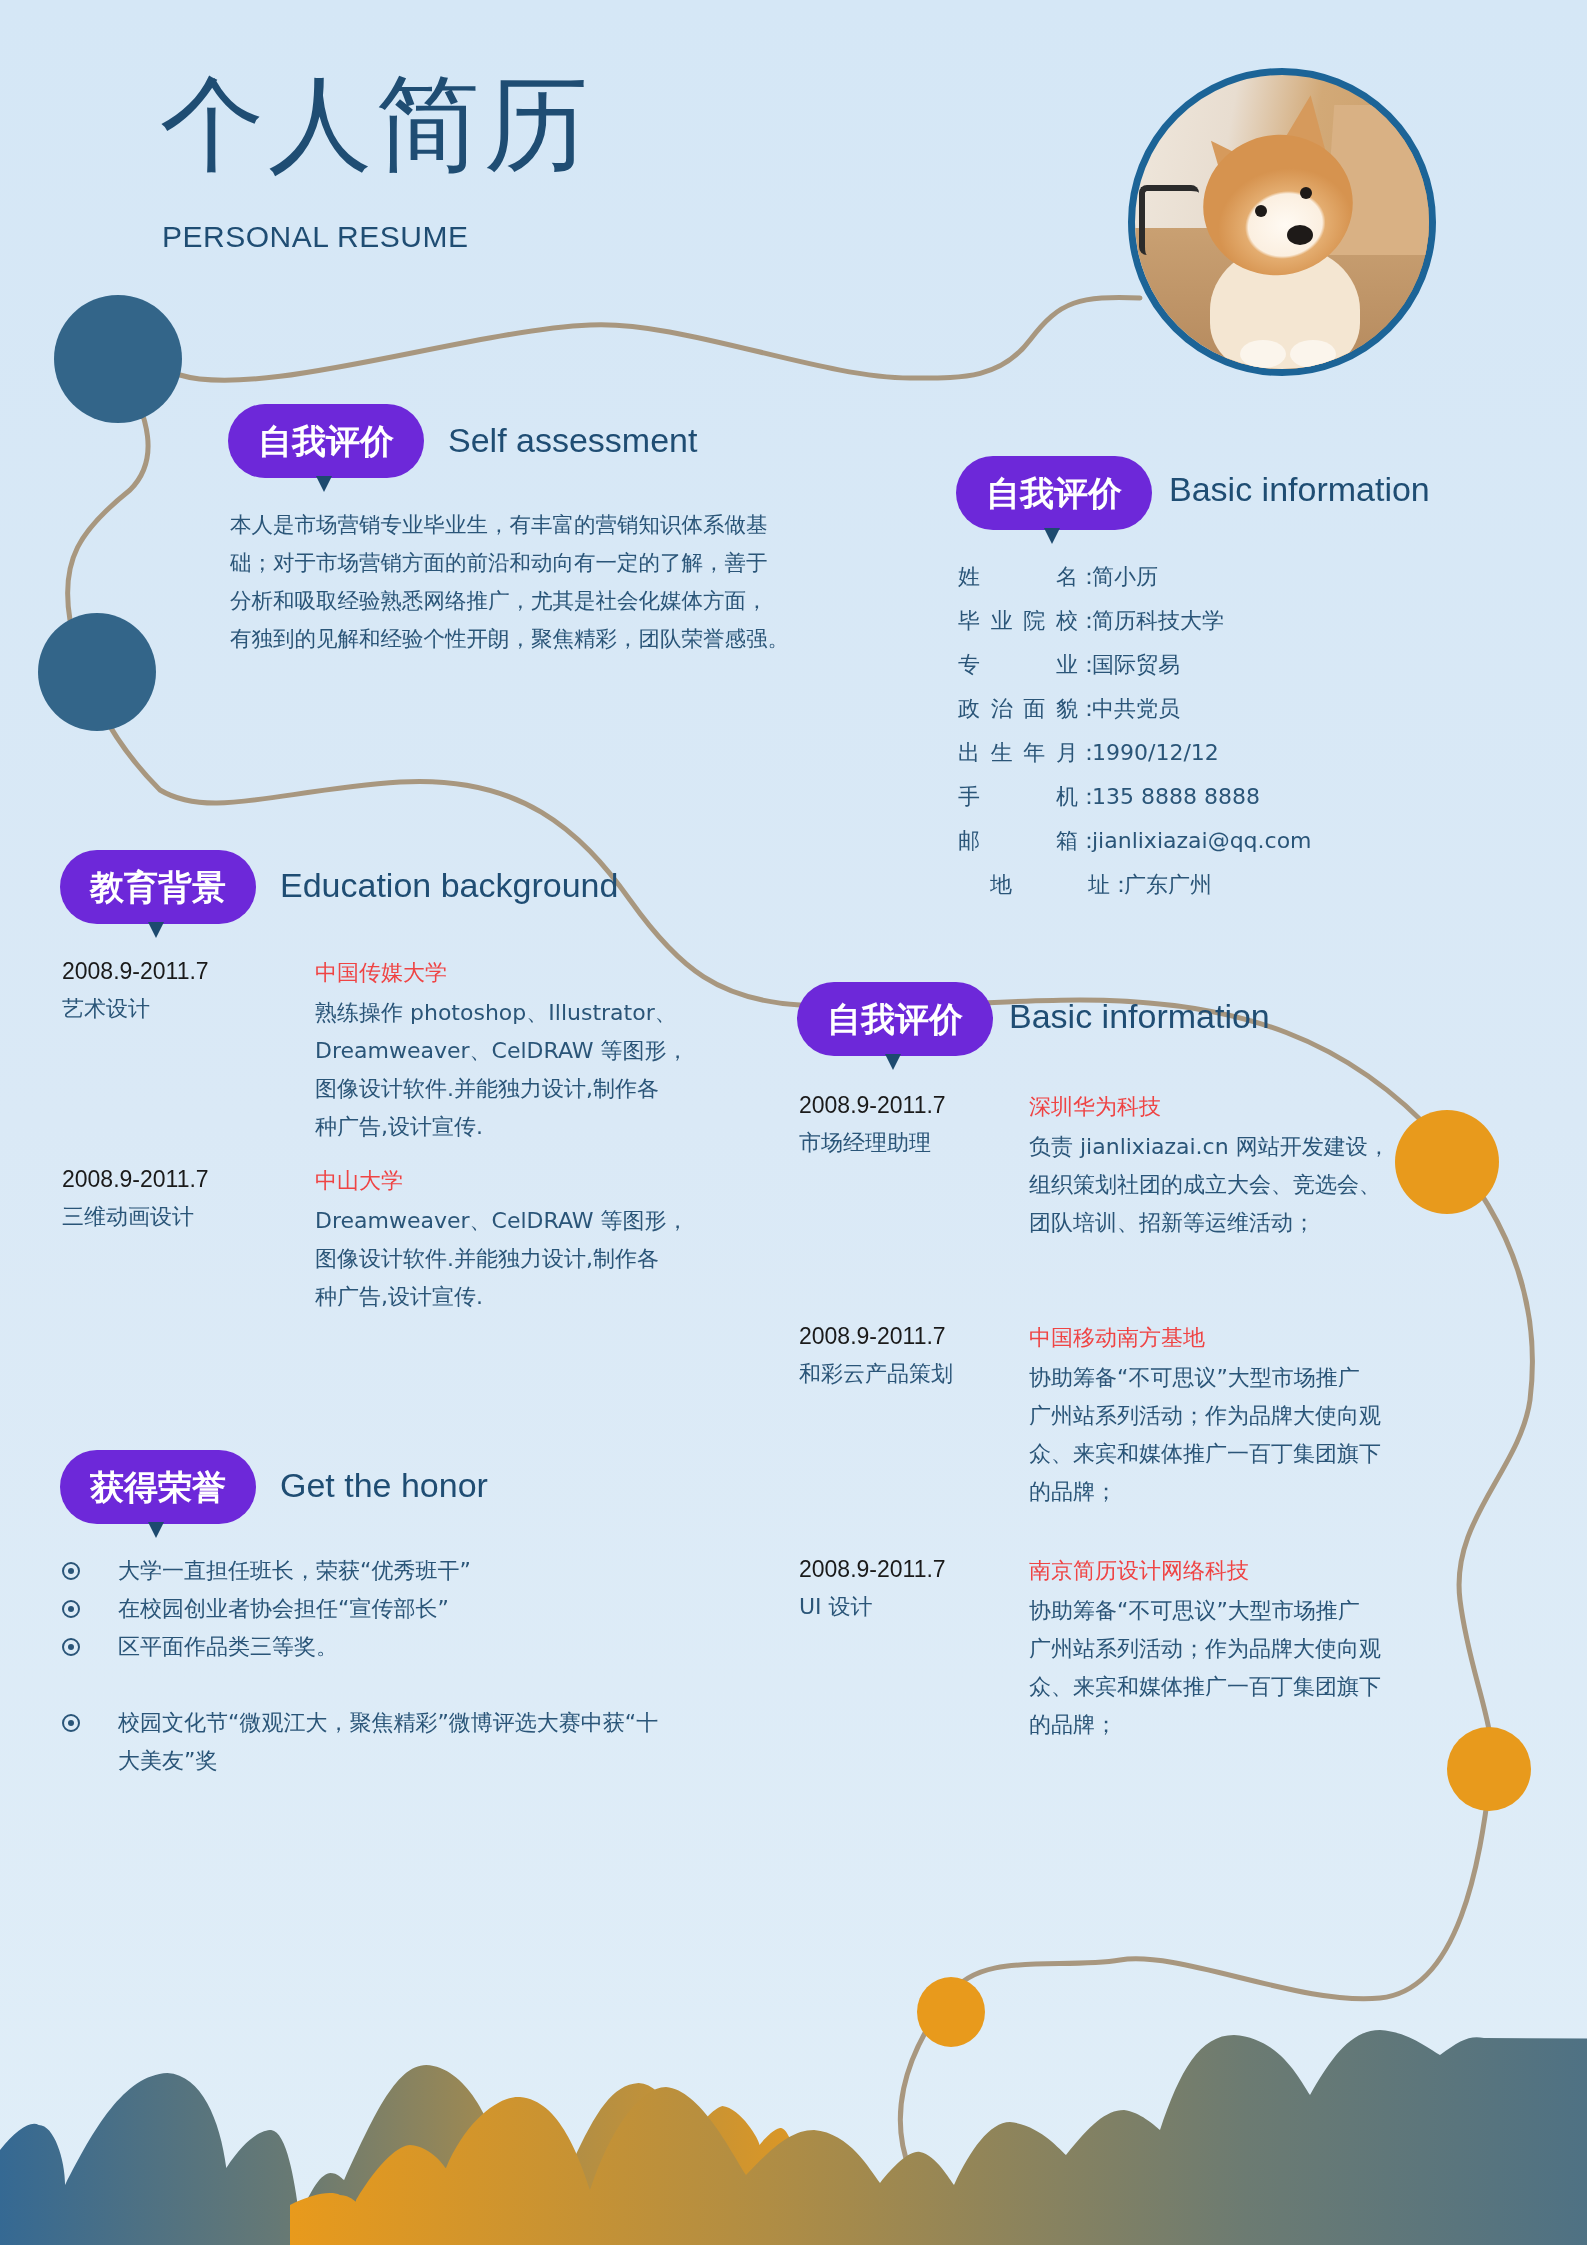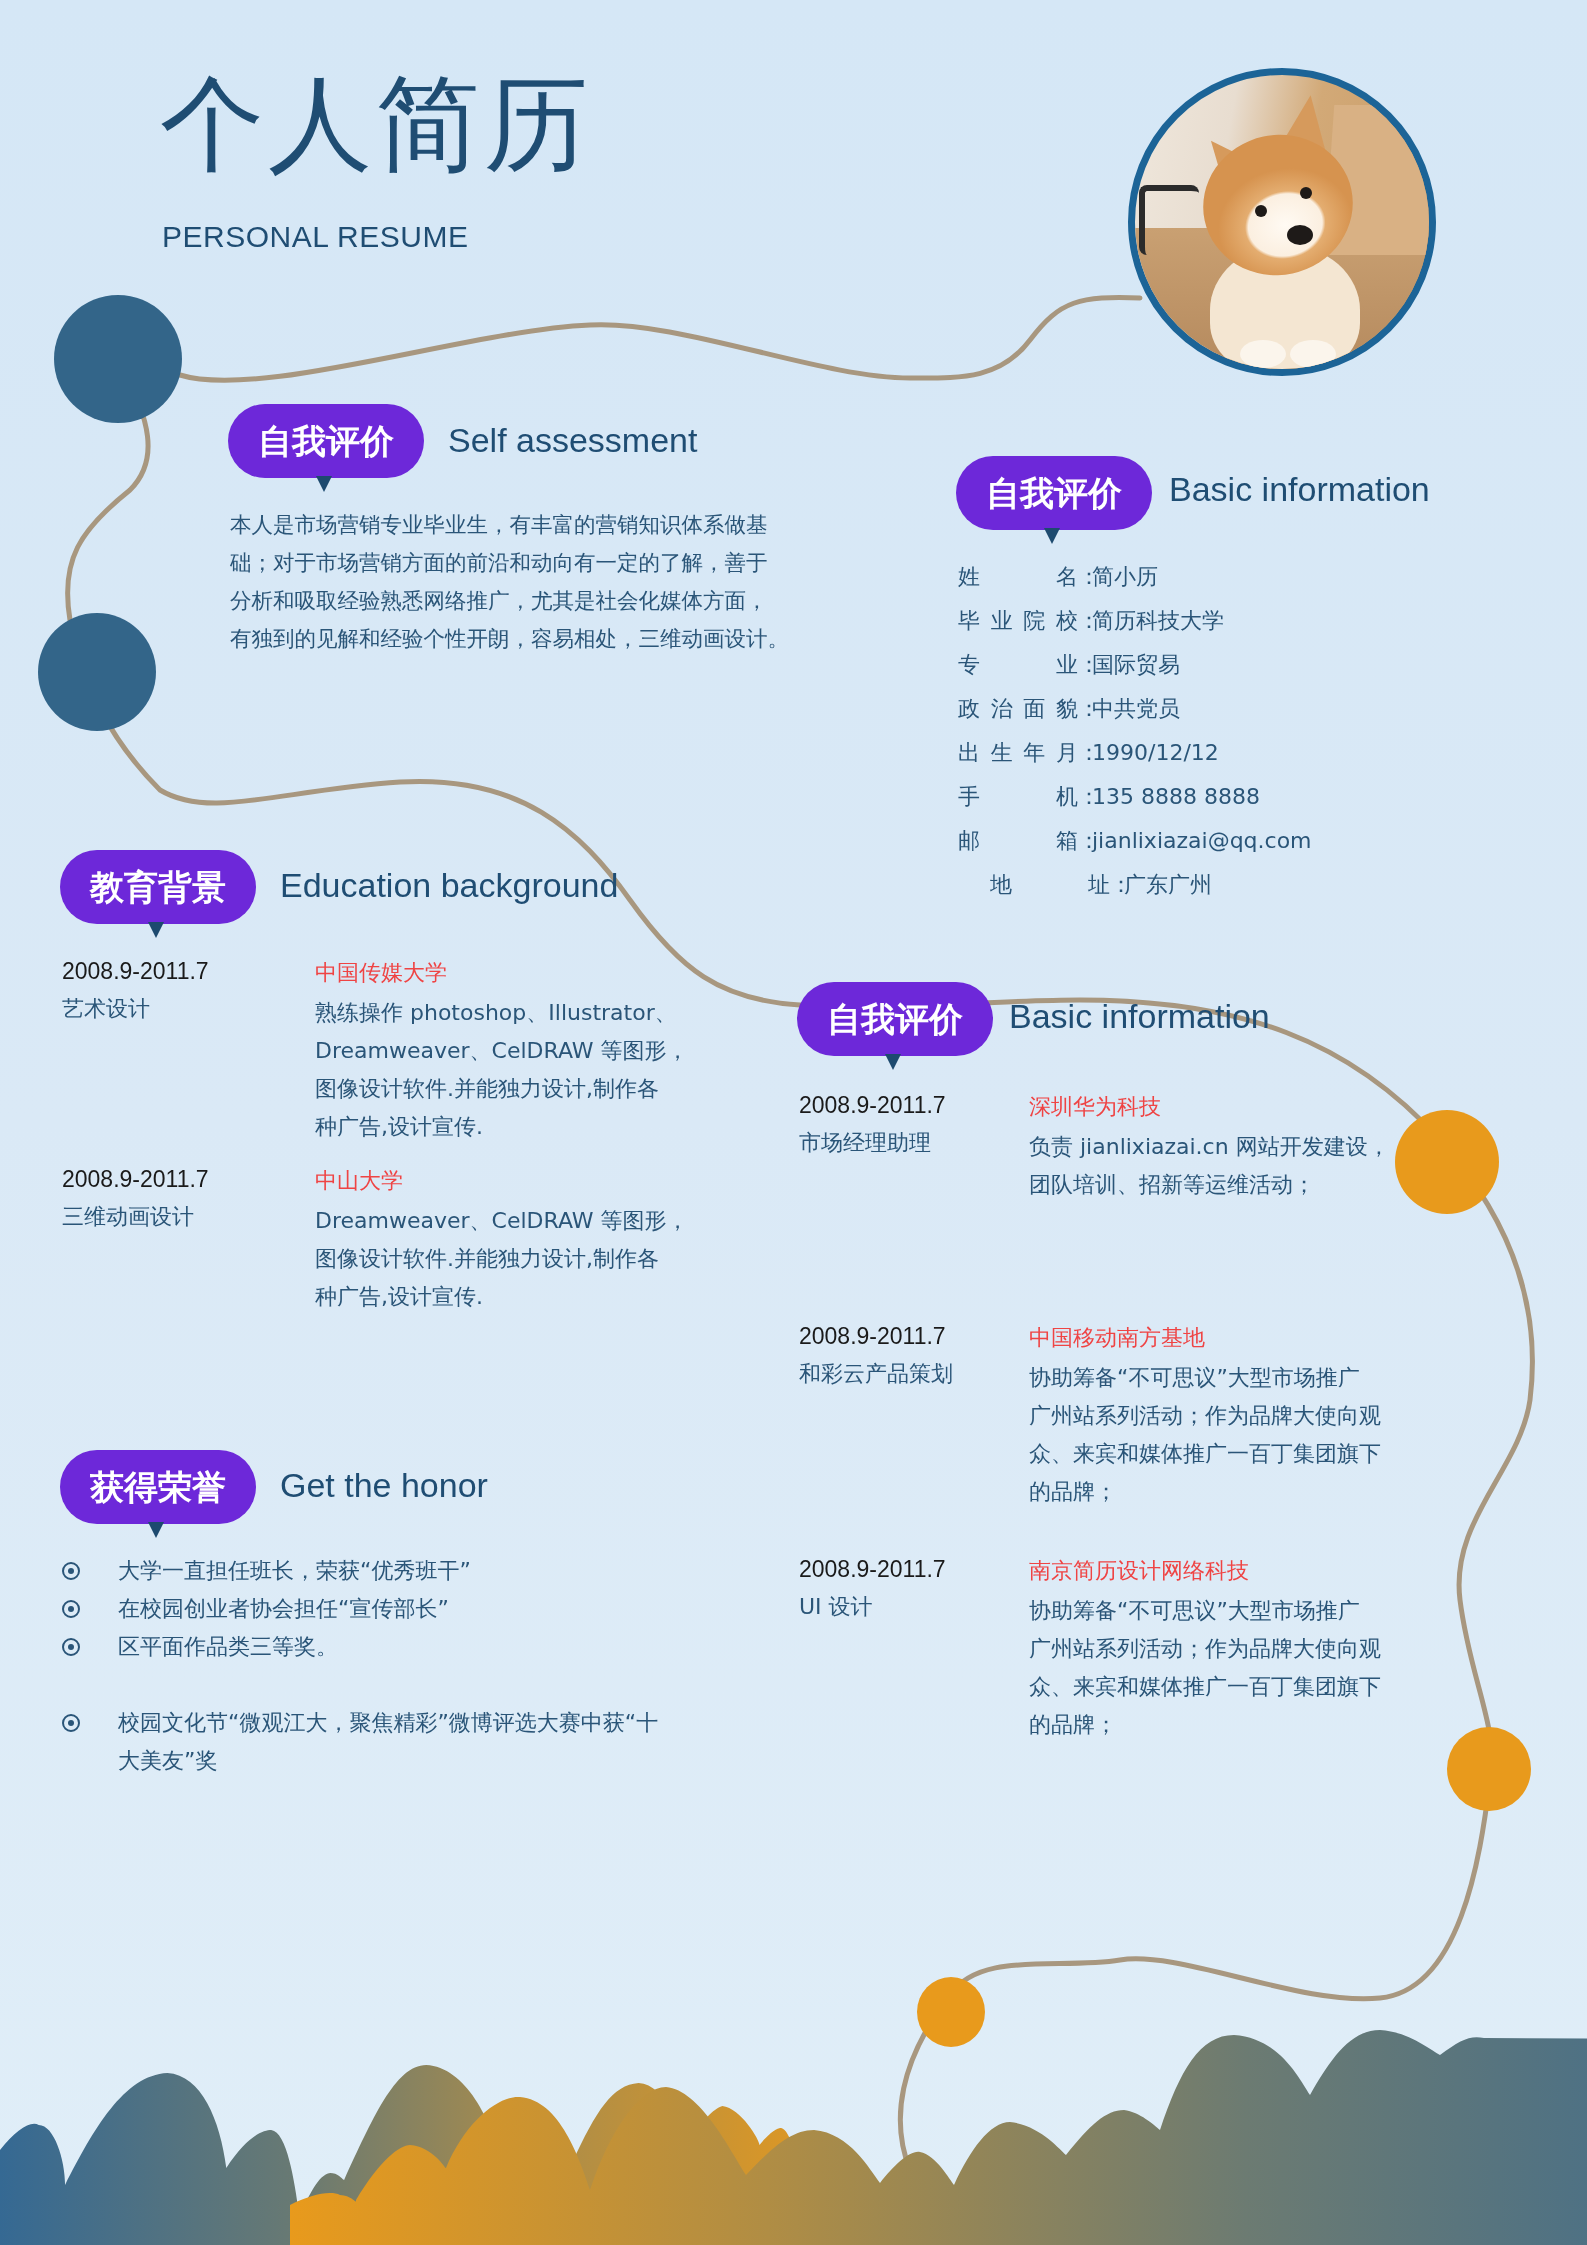--- a/index.html
+++ b/index.html
@@ -178,21 +178,21 @@
   <div class="paw2"></div>
 </div>
 
 <section class="layer" style="left:0;top:0;">
   <div class="badge" style="left:228px;top:404px;width:196px;">自我评价</div>
   <div class="sec-en" style="left:448px;top:421px;">Self assessment</div>
   <div class="para abs" style="left:230px;top:506px;width:620px;">
     <div>本人是市场营销专业毕业生，有丰富的营销知识体系做基</div>
     <div>础；对于市场营销方面的前沿和动向有一定的了解，善于</div>
     <div>分析和吸取经验熟悉网络推广，尤其是社会化媒体方面，</div>
-    <div>有独到的见解和经验个性开朗，容易相处，三维动画设计。</div>
+    <div>有独到的见解和经验个性开朗，聚焦精彩，团队荣誉感强。</div>
   </div>
 </section>
 
 <section class="layer" style="left:0;top:0;">
   <div class="badge" style="left:956px;top:456px;width:196px;">自我评价</div>
   <div class="sec-en" style="left:1169px;top:470px;">Basic information</div>
 
   <div class="info-row" style="top:555px;"><span class="lbl">姓名</span><span class="colon">：</span><span class="val">简小历</span></div>
   <div class="info-row" style="top:599px;"><span class="lbl">毕业院校</span><span class="colon">：</span><span class="val">简历科技大学</span></div>
   <div class="info-row" style="top:643px;"><span class="lbl">专业</span><span class="colon">：</span><span class="val">国际贸易</span></div>
@@ -265,20 +265,21 @@
 <section class="layer" style="left:0;top:0;">
   <div class="badge" style="left:797px;top:982px;width:196px;">自我评价</div>
   <div class="sec-en" style="left:1009px;top:997px;">Basic information</div>
 
   <div class="entry" style="left:799px;top:1092px;">
     <div class="date">2008.9-2011.7</div>
     <div class="role">市场经理助理</div>
     <div class="org" style="left:230px;">深圳华为科技</div>
     <div class="desc" style="left:230px;width:400px;">
       <div>负责 jianlixiazai.cn 网站开发建设，</div>
+      <div>组织策划社团的成立大会、竞选会、</div>
       <div>团队培训、招新等运维活动；</div>
     </div>
   </div>
 
   <div class="entry" style="left:799px;top:1323px;">
     <div class="date">2008.9-2011.7</div>
     <div class="role">和彩云产品策划</div>
     <div class="org" style="left:230px;">中国移动南方基地</div>
     <div class="desc" style="left:230px;width:400px;">
       <div>协助筹备“不可思议”大型市场推广</div>

